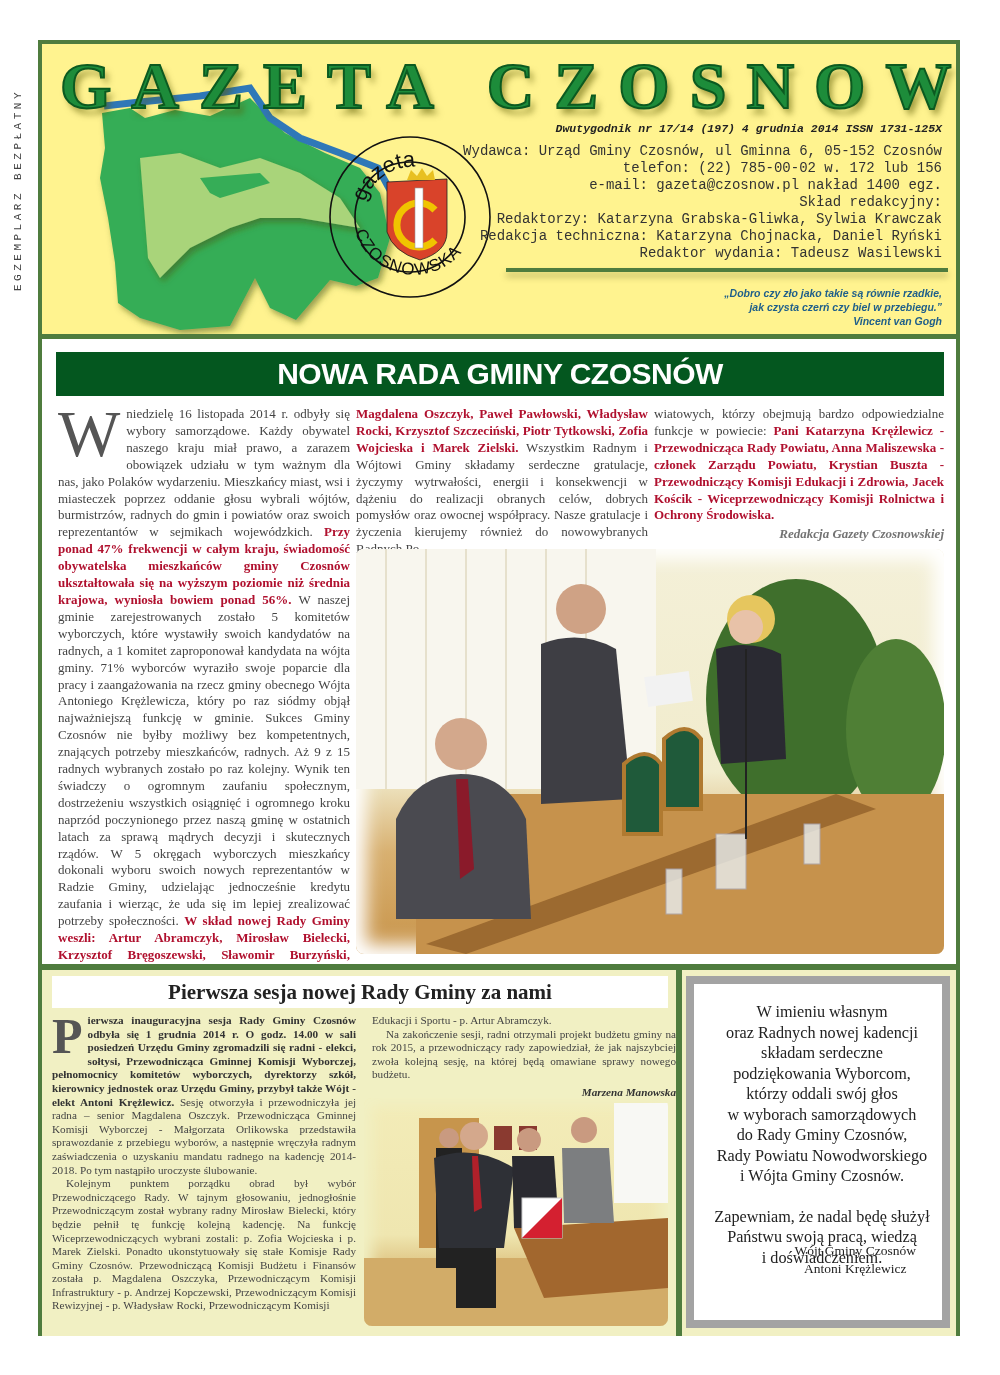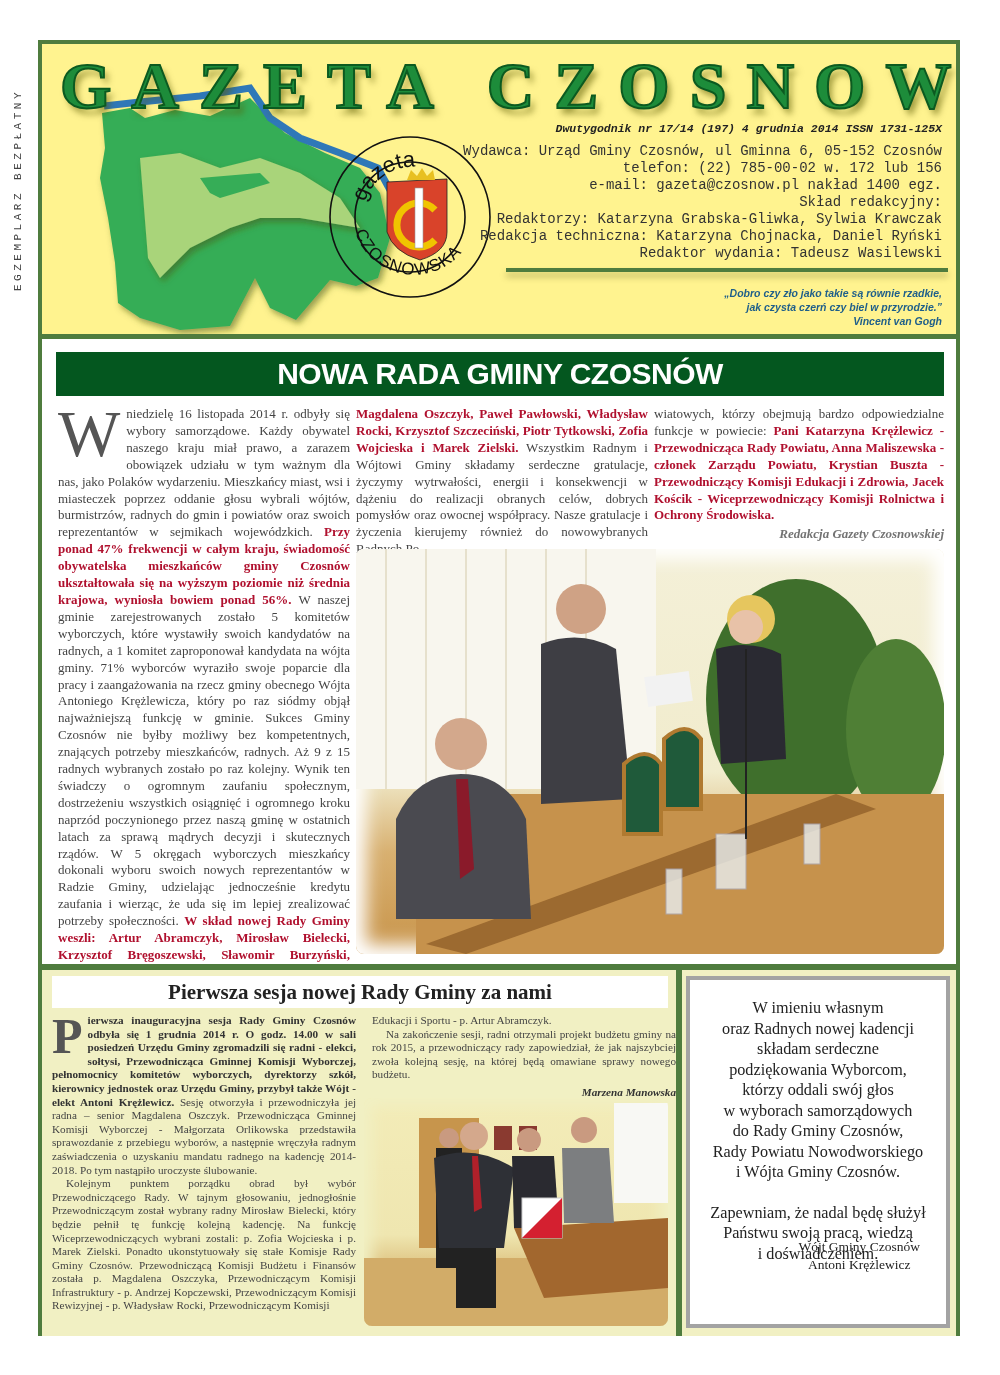--- a/index.html
+++ b/index.html
@@ -60,21 +60,21 @@
   .sign2 { text-align: right; font-style: italic; font-weight: bold; color: #333; margin-top: 4px; }
   .photo2 { position: absolute; left: 322px; top: 128px; width: 304px; height: 228px; border-radius: 8px;
     background: linear-gradient(180deg, #f3ecb8 0%, #efe6b0 60%, #d6b46e 80%, #c7a058 100%); overflow: hidden;
     box-shadow: inset 0 0 14px 8px #f1f0c3; }
 
   .vsep { position: absolute; left: 634px; top: 926px; width: 6px; height: 366px; background: #4f7c3e; }
 
   
   .letter { position: absolute; left: 640px; top: 926px; width: 274px; height: 366px; background: #f1f0c3; }
   .letter-inner { position: absolute; left: 4px; top: 6px; width: 264px; height: 352px; background: #fff;
-    border: 4px solid #a3a3a3; outline: 3px solid #f1f0c3; }
+    border: 8px solid #a3a3a3; outline: 3px solid #f1f0c3; }
   .letter-text { position: absolute; left: 0; top: 18px; width: 256px; text-align: center; font-size: 16.2px; line-height: 20.5px; color: #222; }
   .letter-text p { margin-bottom: 20px; }
   .letter-sign { position: absolute; right: 26px; top: 258px; text-align: center; font-size: 13.5px; line-height: 18px; color: #222; }
 </style>
 </head>
 <body>
 
 <div class="side-label">EGZEMPLARZ BEZPŁATNY</div>
 
 <div class="frame">
@@ -116,21 +116,21 @@
       <div class="line">telefon: (22) 785-00-02 w. 172 lub 156</div>
       <div class="line">e-mail: gazeta@czosnow.pl nakład 1400 egz.</div>
       <div class="line">Skład redakcyjny:</div>
       <div class="line">Redaktorzy: Katarzyna Grabska-Gliwka, Sylwia Krawczak</div>
       <div class="line">Redakcja techniczna: Katarzyna Chojnacka, Daniel Ryński</div>
       <div class="line">Redaktor wydania: Tadeusz Wasilewski</div>
     </div>
     <div class="mast-rule"></div>
     <div class="quote">
       <div>„Dobro czy zło jako takie są równie rzadkie,</div>
-      <div>jak czysta czerń czy biel w przyrodzie.”</div>
+      <div>jak czysta czerń czy biel w przebiegu.”</div>
       <div>Vincent van Gogh</div>
     </div>
   </div>
 
   <div class="sec1">
     <div class="banner">NOWA RADA GMINY CZOSNÓW</div>
     <div class="col c1">
       <span class="dropcap">W</span><span>niedzielę 16 listopada 2014 r. odbyły się wybory samorządowe. Każdy obywatel naszego kraju miał prawo, a zarazem obowiązek udziału w tym ważnym dla nas, jako Polaków wydarzeniu. Mieszkańcy miast, wsi i miasteczek poprzez oddanie głosu wybrali wójtów, burmistrzów, radnych do gmin i powiatów oraz swoich reprezentantów w sejmikach wojewódzkich. </span><span class="red">Przy ponad 47% frekwencji w całym kraju, świadomość obywatelska mieszkańców gminy Czosnów ukształtowała się na wyższym poziomie niż średnia krajowa, wyniosła bowiem ponad 56%.</span><span> W naszej gminie zarejestrowanych zostało 5 komitetów wyborczych, które wystawiły swoich kandydatów na radnych, a 1 komitet zaproponował kandydata na wójta gminy. 71% wyborców wyraziło swoje poparcie dla pracy i zaangażowania na rzecz gminy obecnego Wójta Antoniego Krężlewicza, który po raz siódmy objął najważniejszą funkcję w gminie. Sukces Gminy Czosnów nie byłby możliwy bez kompetentnych, znających potrzeby mieszkańców, radnych. Aż 9 z 15 radnych wybranych zostało po raz kolejny. Wynik ten świadczy o ogromnym zaufaniu społecznym, dostrzeżeniu wszystkich osiągnięć i ogromnego kroku naprzód poczynionego przez naszą gminę w ostatnich latach za sprawą mądrych decyzji i skutecznych rządów. W 5 okręgach wyborczych mieszkańcy dokonali wyboru swoich nowych reprezentantów w Radzie Gminy, udzielając jednocześnie kredytu zaufania i wierząc, że uda się im lepiej zrealizować potrzeby społeczności. </span><span class="red">W skład nowej Rady Gminy weszli: Artur Abramczyk, Mirosław Bielecki, Krzysztof Bręgoszewski, Sławomir Burzyński, Jarosław Franiewski, Andrzej Kopczewski, Marcin Manowski, Zdzisław Manowski,</span>
     </div>
     <div class="col c2">

